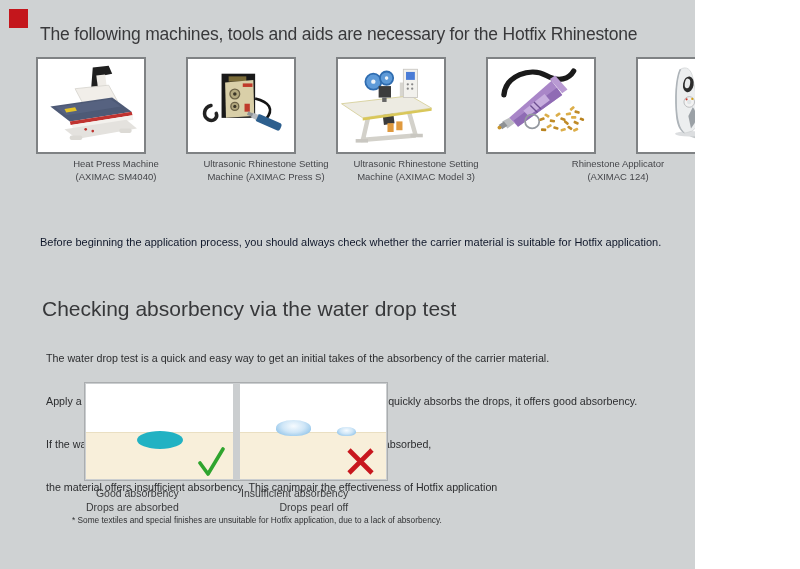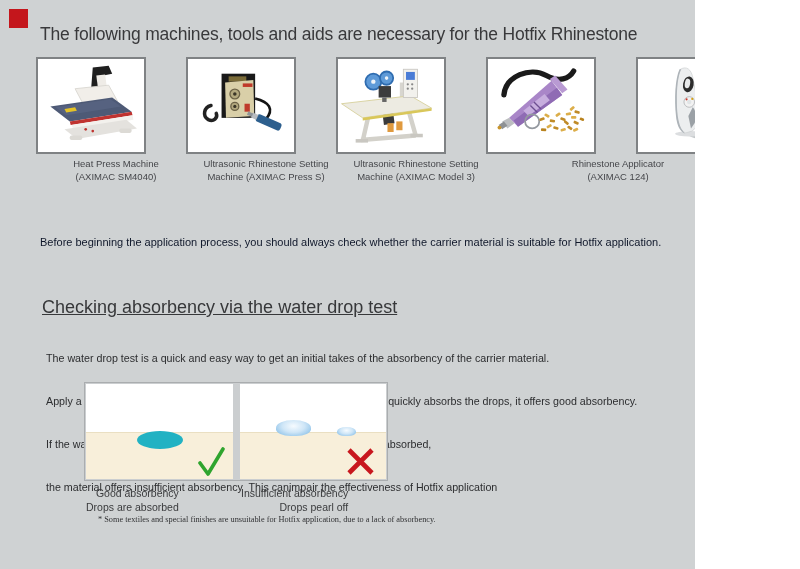--- a/index.html
+++ b/index.html
@@ -16,21 +16,21 @@
   .card svg{display:block;width:100%;height:100%;}
   .c1{left:36px;}.c2{left:186px;}.c3{left:336px;}.c4{left:486px;}.c5{left:636px;}
 
   .caption{position:absolute;top:158px;width:150px;font-size:9.5px;line-height:12.5px;
            color:#45464a;}
   .caption span{display:block;white-space:nowrap;text-align:center;}
   .p1{left:41px;}.p2{left:191px;}.p3{left:341px;}.p4{left:499px;margin-left:44px;}.p5{left:641px;}
 
   .intro{position:absolute;left:40px;top:236px;font-size:11px;color:#0f172a;white-space:nowrap;}
 
-  .heading{position:absolute;left:42px;top:297px;font-size:18px;color:#37383a;white-space:nowrap;text-decoration:underline;}
+  .heading{position:absolute;left:42px;top:297px;font-size:21px;color:#37383a;white-space:nowrap;}
 
   .para{position:absolute;left:46px;top:322px;font-size:10.7px;line-height:14.4px;
         color:#2c2d2f;white-space:pre-wrap;}
   .para div{white-space:pre;}
   .stray-dot{position:absolute;left:466px;top:352px;font-size:10px;color:#4a4b4d;}
 
   .illus{position:absolute;left:84px;top:382px;width:304px;height:99px;background:#cbced0;
          border:1px solid #aaadaf;box-sizing:border-box;display:flex;gap:7px;padding:1px;}
   .panel{position:relative;flex:1;background:#ffffff;overflow:hidden;}
   .fabric{position:absolute;left:0;right:0;bottom:0;height:46px;background:#f8efda;
@@ -44,21 +44,21 @@
   .check{position:absolute;left:112px;top:63px;width:27px;height:30px;}
   .check path{stroke:#2fa42e;stroke-width:3.6;fill:none;stroke-linecap:round;stroke-linejoin:round;}
   .cross{position:absolute;left:106px;top:63px;width:29px;height:29px;}
   .cross path{stroke:#c8171e;stroke-width:4.6;fill:none;}
 
   .illus-caption{position:absolute;top:487px;font-size:10.5px;line-height:13.8px;color:#3a3b3d;}
   .illus-caption span{display:block;white-space:nowrap;text-align:right;}
   .g1{left:86px;}.g2{left:241px;}
 
   .footnote{position:absolute;font-size:8.3px;color:#303133;white-space:nowrap;}
-  .f1{left:98px;top:515px;font-family:Liberation Serif, serif;}
+  .f1{left:72px;top:515px;}
   .f2{left:85px;top:525px;}
 </style>
 </head>
 <body>
 
 <div class="page">
 
   <div class="accent-square"></div>
 
   <div class="title">The following machines, tools and aids are necessary for the Hotfix Rhinestone</div>

